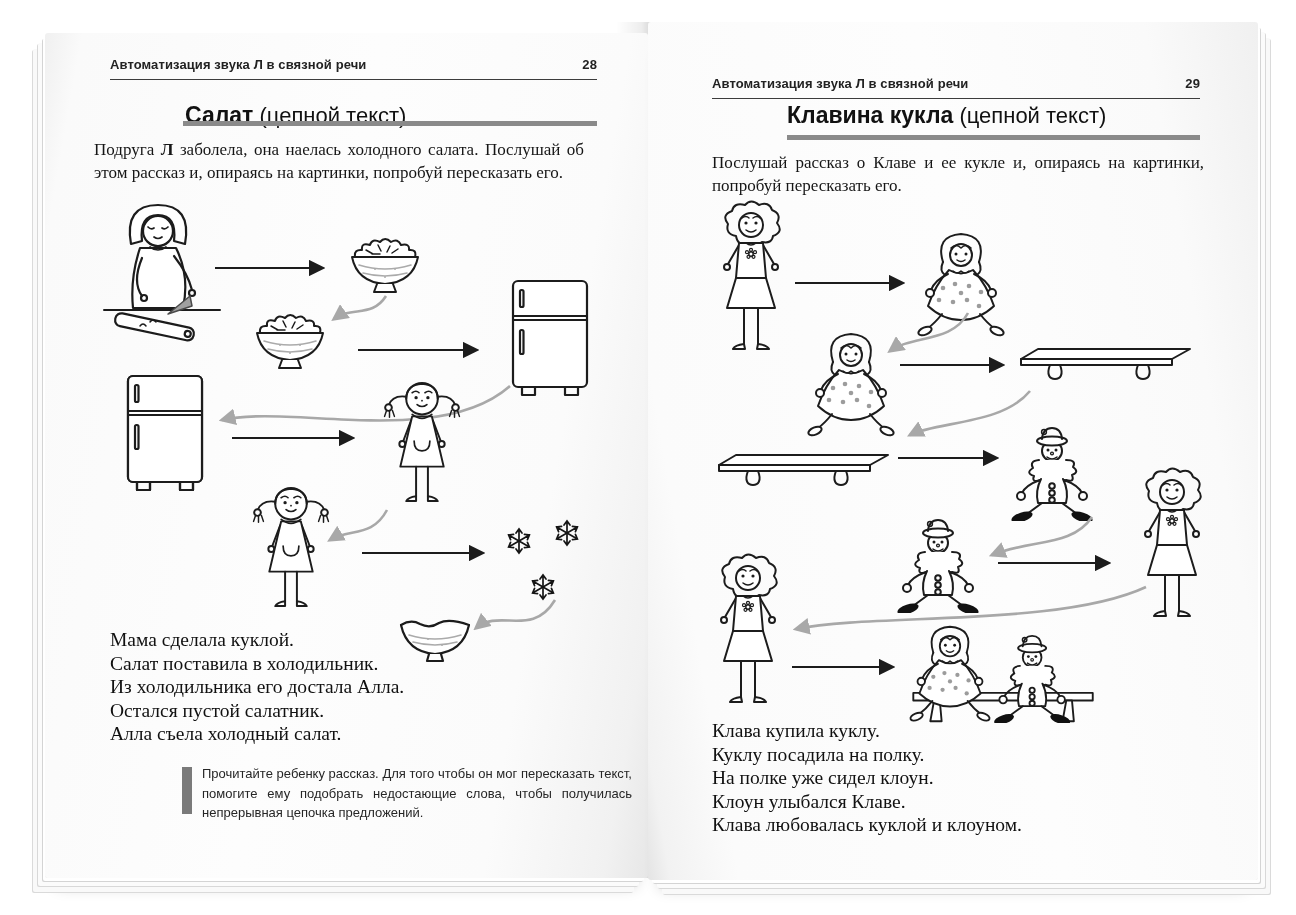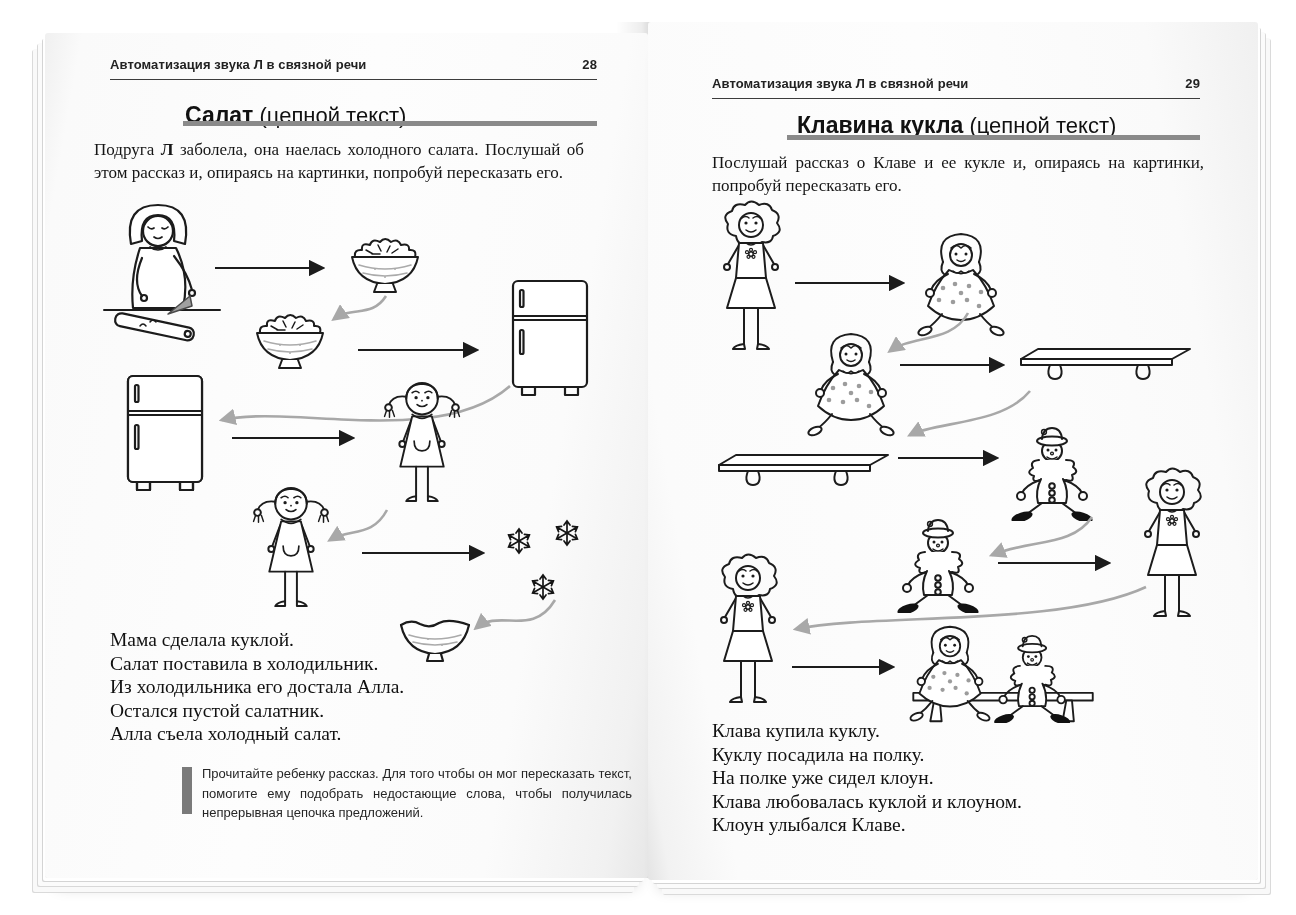--- a/index.html
+++ b/index.html
@@ -292,21 +292,21 @@
     <div class="notetext" style="left:157px;top:731px;width:430px;">Прочитайте ребенку рассказ. Для того чтобы он мог пересказать текст, помогите ему подобрать недостающие слова, чтобы получилась непрерывная цепочка предложений.</div>
   </section>
 
   <section class="page page-right">
     <div class="hdr" style="left:64px;top:54px;width:488px;">
       <span><span>Автоматизация звука </span><span class="bold-l">Л</span><span> в связной речи</span></span>
       <span>29</span>
     </div>
     <div class="hdr-rule" style="left:64px;top:76px;width:488px;"></div>
 
-    <h2 class="ttl" style="left:139px;top:80px;margin:10px;"><b>Клавина кукла</b><span> (цепной текст)</span></h2>
+    <h2 class="ttl" style="left:139px;top:80px;margin:0;"><b>Клавина кукла</b><span> (цепной текст)</span></h2>
     <div class="ttl-bar" style="left:139px;top:113px;width:413px;"></div>
 
     <p class="intro" style="left:64px;top:112px;width:492px;">Послушай рассказ о Клаве и ее кукле и, опираясь на картинки, попробуй пересказать его.</p>
 
     <svg class="illu" style="left:52px;top:173px;" width="512" height="530" viewBox="0 0 512 530">
       <use href="#sym-girlstand" x="15" y="5" width="72" height="166"></use>
       <line class="ln" x1="95" y1="88" x2="202" y2="88" marker-end="url(#arrB)"></line>
       <use href="#sym-doll" x="215" y="35" width="92" height="110"></use>
       <path class="curve" d="M268,118 C252,148 212,140 190,156" marker-end="url(#arrG)"></path>
       <use href="#sym-doll" x="105" y="135" width="92" height="110"></use>
@@ -325,17 +325,17 @@
       <line class="ln" x1="92" y1="472" x2="192" y2="472" marker-end="url(#arrB)"></line>
       <use href="#sym-bench" x="206" y="496" width="195" height="34"></use>
       <use href="#sym-doll" x="206" y="428" width="88" height="102"></use>
       <use href="#sym-clown" x="288" y="440" width="92" height="88"></use>
     </svg>
 
     <div class="story" style="left:64px;top:697px;">
       <div>Клава купила куклу.</div>
       <div>Куклу посадила на полку.</div>
       <div>На полке уже сидел клоун.</div>
+      <div>Клоун улыбался Клаве.</div>
       <div>Клава любовалась куклой и клоуном.</div>
-      <div>Клоун улыбался Клаве.</div>
     </div>
   </section>
 </div>
 
 </body></html>

